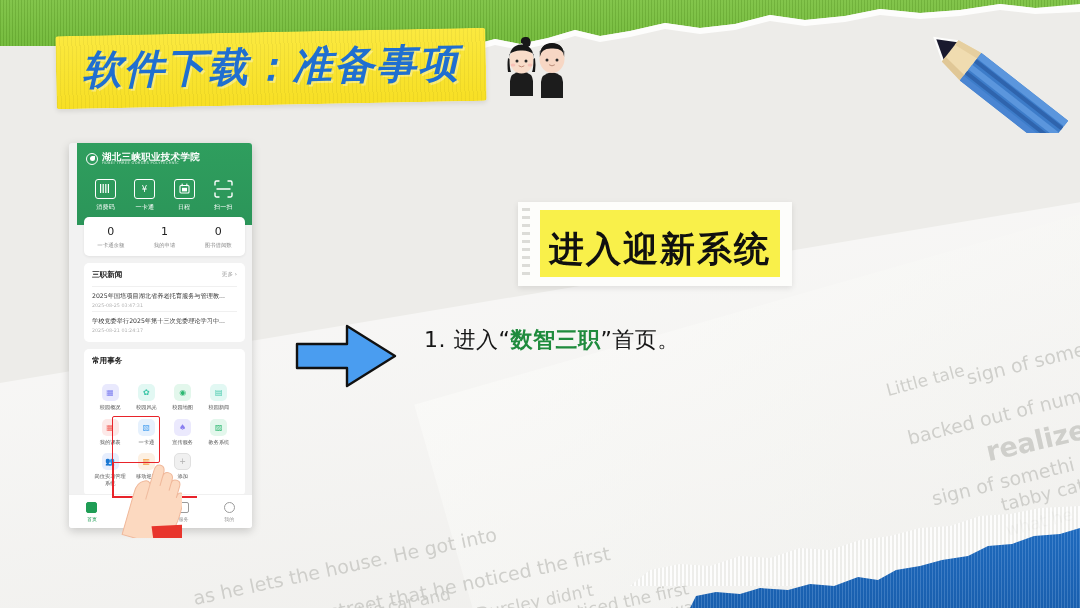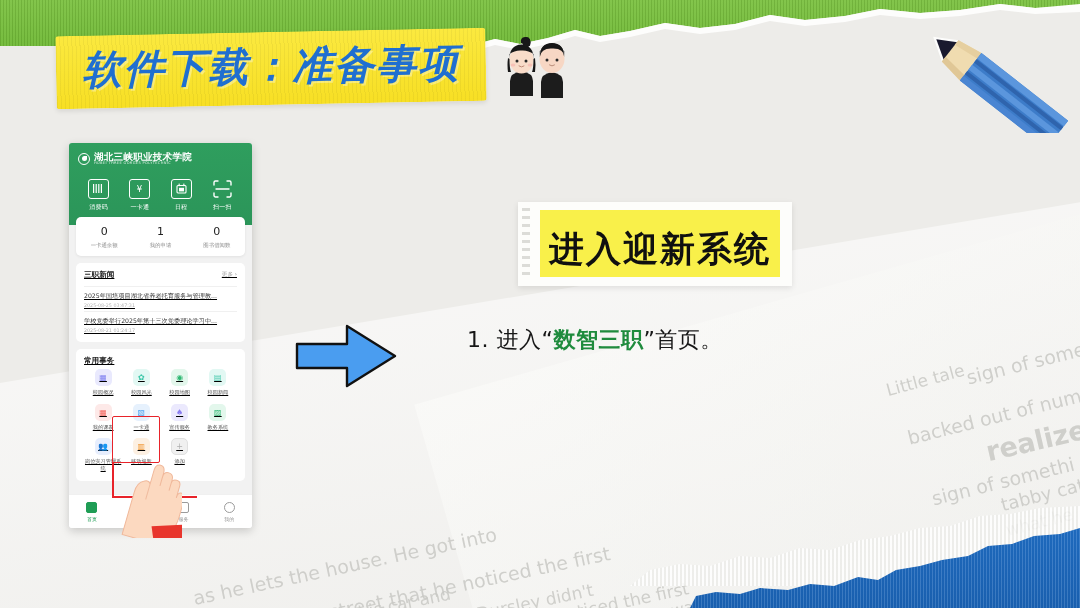--- a/index.html
+++ b/index.html
@@ -103,20 +103,21 @@
 
   
   .phone{
     position:absolute; left:69px; top:143px;
     width:183px; height:385px;
     background:#f2f2f2;
     border-radius:3px;
     box-shadow:0 3px 10px rgba(0,0,0,.18);
     overflow:hidden;
     font-family:"DejaVu Sans","Liberation Sans",sans-serif;
+    padding-left:8px;
   }
   .ph-head{
     background:linear-gradient(180deg,#2f9e5e 0%,#2b9559 100%);
     padding:9px 9px 13px 9px;
     position:relative;
   }
   .ph-logo{ display:flex; align-items:center; gap:4px; margin-bottom:13px; }
   .ph-logo-mark{
     width:12px;height:12px;border-radius:50%;
     border:1.3px solid #fff; flex:none;
@@ -138,21 +139,21 @@
   .ph-stats{
     background:#fff; margin:0 7px; border-radius:5px;
     margin-top:-8px; position:relative; z-index:2;
     display:flex; padding:8px 0 7px;
     box-shadow:0 1px 3px rgba(0,0,0,.07);
   }
   .ph-stat{ flex:1; text-align:center; }
   .ph-stat-n{ font-size:11px; color:#222; font-weight:500; }
   .ph-stat-l{ font-size:5.4px; color:#8d8d8d; margin-top:4px; }
 
-  .ph-card{ background:#fff;margin:7px 7px 0;border-radius:5px;padding:7px 8px 6px;text-decoration:underline; }
+  .ph-card{ background:#fff;margin:7px 7px 0;border-radius:5px;padding:7px 8px 6px; }
   .ph-card-hd{ display:flex;justify-content:space-between;align-items:center;margin-bottom:6px; }
   .ph-card-t{ font-size:7.6px;font-weight:bold;color:#222; }
   .ph-more{ font-size:5.6px;color:#9a9a9a; }
   .ph-news{ border-top:1px solid #f0f0f0;padding:5px 0 3px; }
   .ph-news:first-of-type{ border-top:none;padding-top:0; }
   .ph-news-t{ font-size:6.2px;color:#333;line-height:1.35;overflow:hidden;white-space:nowrap;text-overflow:ellipsis; }
   .ph-news-d{ font-size:4.8px;color:#b3b3b3;margin-top:3px; }
 
   .ph-grid{ display:grid;grid-template-columns:repeat(4,1fr);row-gap:8px;margin-top:3px; }
   .ph-item{ display:flex;flex-direction:column;align-items:center;gap:3px; }
@@ -205,21 +206,21 @@
   .head-hl span{
     font-size:35px;font-weight:bold;color:#101010;letter-spacing:2px;
     font-family:"DejaVu Sans","Liberation Sans",sans-serif;
   }
 
   .arrow{ position:absolute; left:295px; top:322px; width:102px; height:68px; }
 
   .steps{ position:absolute; left:424px; top:322px; width:420px; }
   .step{
     font-size:22px; color:#161616; line-height:1.62; letter-spacing:.5px;
-    font-family:"DejaVu Sans","Liberation Sans",sans-serif; white-space:nowrap;margin-left:43px;
+    font-family:"DejaVu Sans","Liberation Sans",sans-serif; white-space:nowrap;
   }
   .step em{ font-style:normal; color:#1f8b3d; font-weight:bold; }
 
   
   .blue-torn{
     position:absolute; right:0; bottom:0; width:460px; height:86px;
     background:
       repeating-linear-gradient(90deg,rgba(255,255,255,.14) 0 1px,rgba(0,0,0,.03) 1px 3px),
       linear-gradient(180deg,#1f6dc4 0%,#1a62b4 100%);
     clip-path: polygon(70px 86px, 76px 74px, 96px 70px, 120px 72px, 140px 66px,
@@ -403,21 +404,21 @@
       <div class="ph-news-t">2025年国培项目湖北省养老托育服务与管理教...</div>
       <div class="ph-news-d">2025-08-25 03:47:31</div>
     </div>
     <div class="ph-news">
       <div class="ph-news-t">学校党委举行2025年第十三次党委理论学习中...</div>
       <div class="ph-news-d">2025-08-21 01:24:17</div>
     </div>
   </div>
 
   <div class="ph-card" style="padding-bottom:10px">
-    <div class="ph-card-hd" style="margin-bottom:3px">
+    <div class="ph-card-hd" style="margin-bottom:18px">
       <span class="ph-card-t">常用事务</span>
     </div>
     <div class="ph-grid">
       <div class="ph-item">
         <span class="ph-item-ic" style="background:#e9e9fd;color:#7d7ef0">▦</span>
         <span class="ph-item-l">校园概况</span>
       </div>
       <div class="ph-item">
         <span class="ph-item-ic" style="background:#e2f8f3;color:#3bc6a8">✿</span>
         <span class="ph-item-l">校园风光</span>

